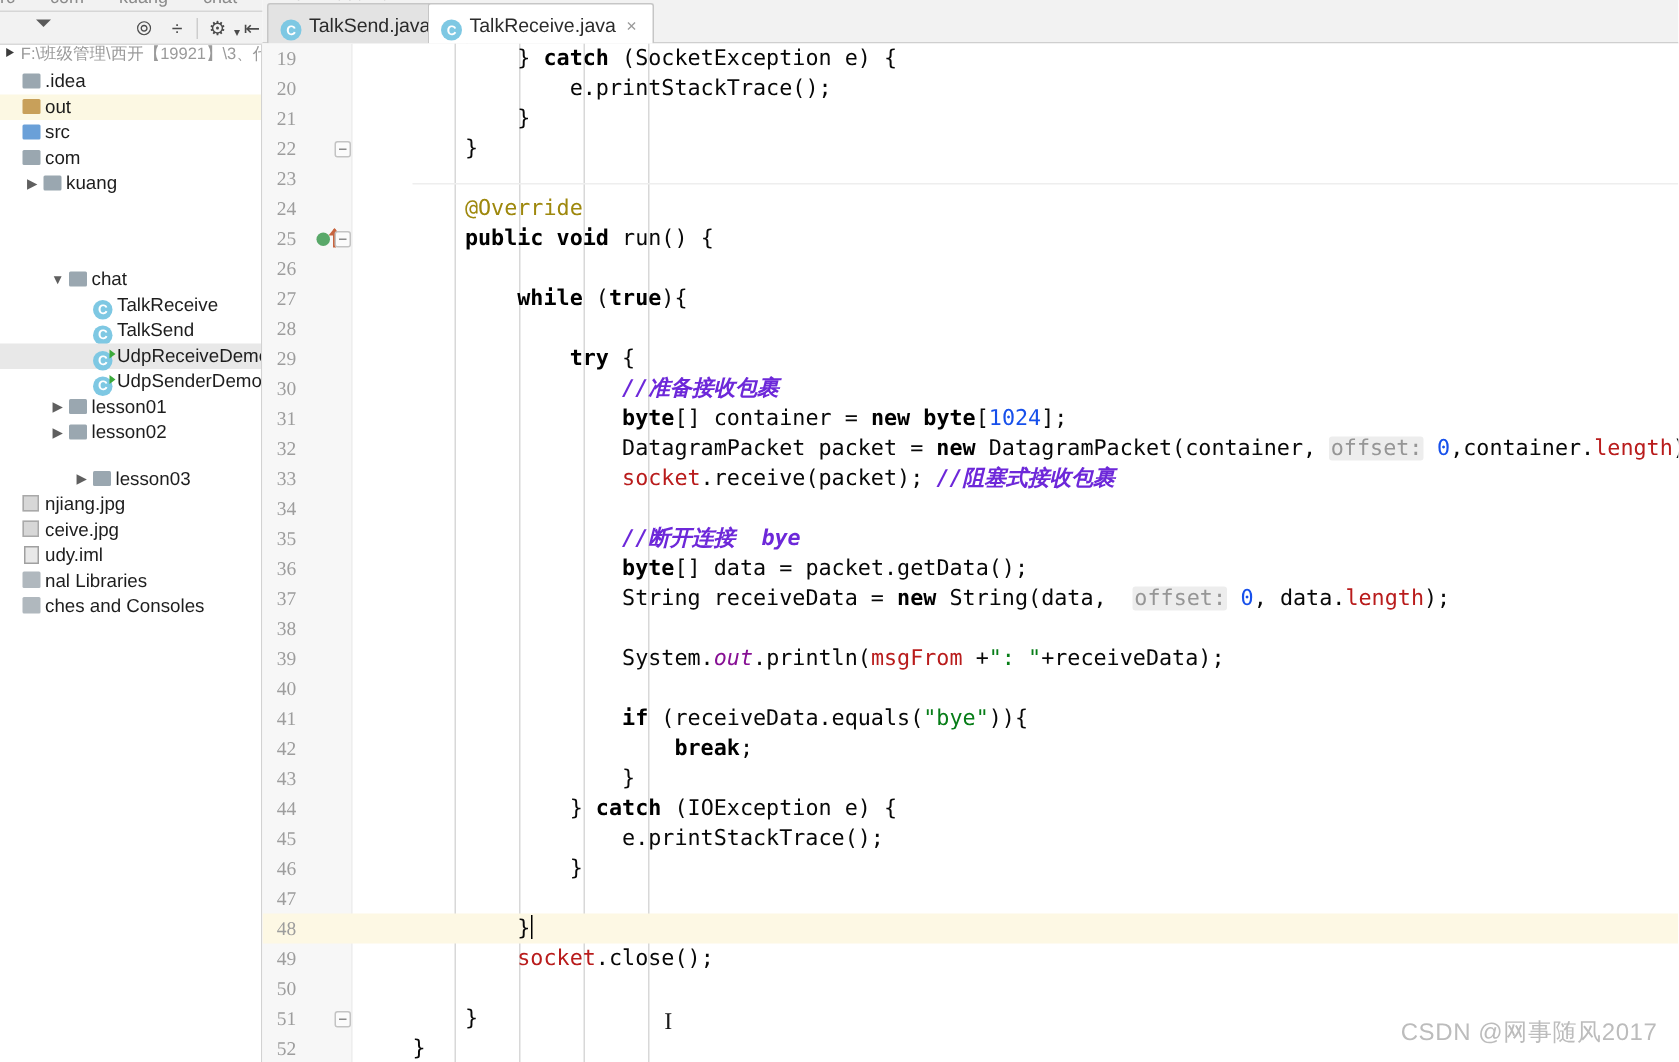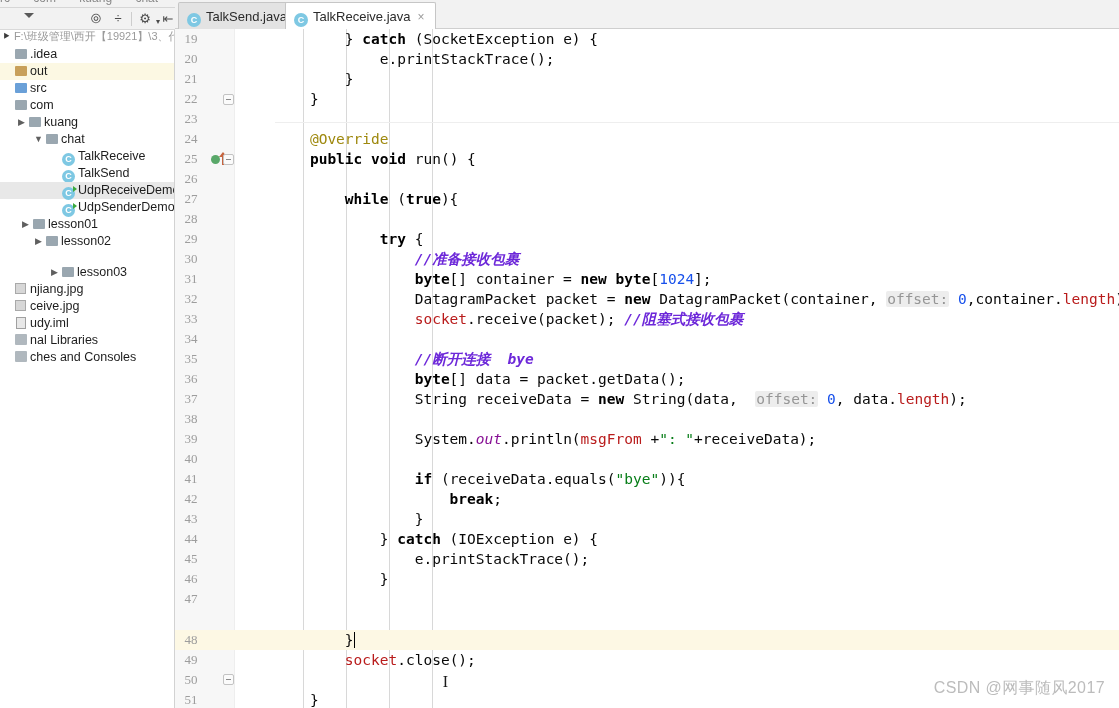--- a/index.html
+++ b/index.html
@@ -159,21 +159,21 @@
     position: absolute; left: 0; top: 0; right: 0; bottom: 0;
   }
   .line {
     position: relative;
     height: 20px;
     line-height: 20px;
     font-family: "DejaVu Sans Mono", "Liberation Mono", monospace;
     font-size: 14.5px;
     white-space: pre;
   }
-  .line.cur { background: #fdf8e4; margin-top: 21px; }
+  .line.cur { background: #fdf8e4; }
   .ln {
     position: absolute; left: 0; top: 0; width: 32px;
     text-align: center;
     color: #9d9d9d;
     font-family: Liberation Serif, serif;
     font-size: 13px;
   }
   .code {
     position: absolute; left: 100px; top: 0;
     color: #000000;
@@ -271,26 +271,26 @@
     <div class="tb-ico" style="left:160px">⇤</div>
   </div>
 
   <div class="proj-pane">
     <div id="tree-root" style="margin-top: 16px;">
         <div class="tree-row"><span class="tw"></span><span class="ic"><span class="ic-folder"></span></span><span class="lbl">.idea</span></div>
         <div class="tree-row hl"><span class="tw"></span><span class="ic"><span class="ic-folder out"></span></span><span class="lbl">out</span></div>
         <div class="tree-row"><span class="tw"></span><span class="ic"><span class="ic-folder src"></span></span><span class="lbl">src</span></div>
         <div class="tree-row"><span class="tw"></span><span class="ic"><span class="ic-folder pkg"></span></span><span class="lbl">com</span></div>
         <div class="tree-row" style="padding-left: 16px;"><span class="tw">▶</span><span class="ic"><span class="ic-folder pkg"></span></span><span class="lbl">kuang</span></div>
-        <div class="tree-row" style="padding-left: 33px;"><span class="tw">▼</span><span class="ic"><span class="ic-folder pkg"></span></span><span class="lbl">chat</span></div>
+        <div class="tree-row" style="padding-left: 33px; margin-top: 47px;"><span class="tw">▼</span><span class="ic"><span class="ic-folder pkg"></span></span><span class="lbl">chat</span></div>
         <div class="tree-row" style="padding-left: 50px;"><span class="tw"></span><span class="ic"><span class="ic-class">C</span></span><span class="lbl">TalkReceive</span></div>
         <div class="tree-row" style="padding-left: 50px;"><span class="tw"></span><span class="ic"><span class="ic-class">C</span></span><span class="lbl">TalkSend</span></div>
         <div class="tree-row sel" style="padding-left: 50px;"><span class="tw"></span><span class="ic"><span class="ic-class run">C</span></span><span class="lbl">UdpReceiveDemo01</span></div>
         <div class="tree-row" style="padding-left: 50px;"><span class="tw"></span><span class="ic"><span class="ic-class run">C</span></span><span class="lbl">UdpSenderDemo01</span></div>
-        <div class="tree-row" style="padding-left: 20px;"><span class="tw">▶</span><span class="ic"><span class="ic-folder pkg"></span></span><span class="lbl">lesson01</span></div>
+        <div class="tree-row" style="padding-left: 33px;"><span class="tw">▶</span><span class="ic"><span class="ic-folder pkg"></span></span><span class="lbl">lesson01</span></div>
         <div class="tree-row" style="padding-left: 33px;"><span class="tw">▶</span><span class="ic"><span class="ic-folder pkg"></span></span><span class="lbl">lesson02</span></div>
         <div class="tree-row" style="padding-left: 49px; margin-top: 14px;"><span class="tw">▶</span><span class="ic"><span class="ic-folder pkg"></span></span><span class="lbl">lesson03</span></div>
         <div class="tree-row"><span class="tw"></span><span class="ic"><span class="ic-img"></span></span><span class="lbl">njiang.jpg</span></div>
         <div class="tree-row"><span class="tw"></span><span class="ic"><span class="ic-img"></span></span><span class="lbl">ceive.jpg</span></div>
         <div class="tree-row"><span class="tw"></span><span class="ic"><span class="ic-iml"></span></span><span class="lbl">udy.iml</span></div>
         <div class="tree-row"><span class="tw"></span><span class="ic"><span class="ic-lib"></span></span><span class="lbl">nal Libraries</span></div>
         <div class="tree-row"><span class="tw"></span><span class="ic"><span class="ic-lib"></span></span><span class="lbl">ches and Consoles</span></div>
       </div>
   <div class="tree-row" style="position: absolute; left: 0px; top: -2px; width: 175px; font-size: 11px; color: rgb(154, 154, 154);"><span style="color:#3b3b3b">⯈</span> <span>F:\班级管理\西开【19921】\3、代码</span></div>
     </div>

